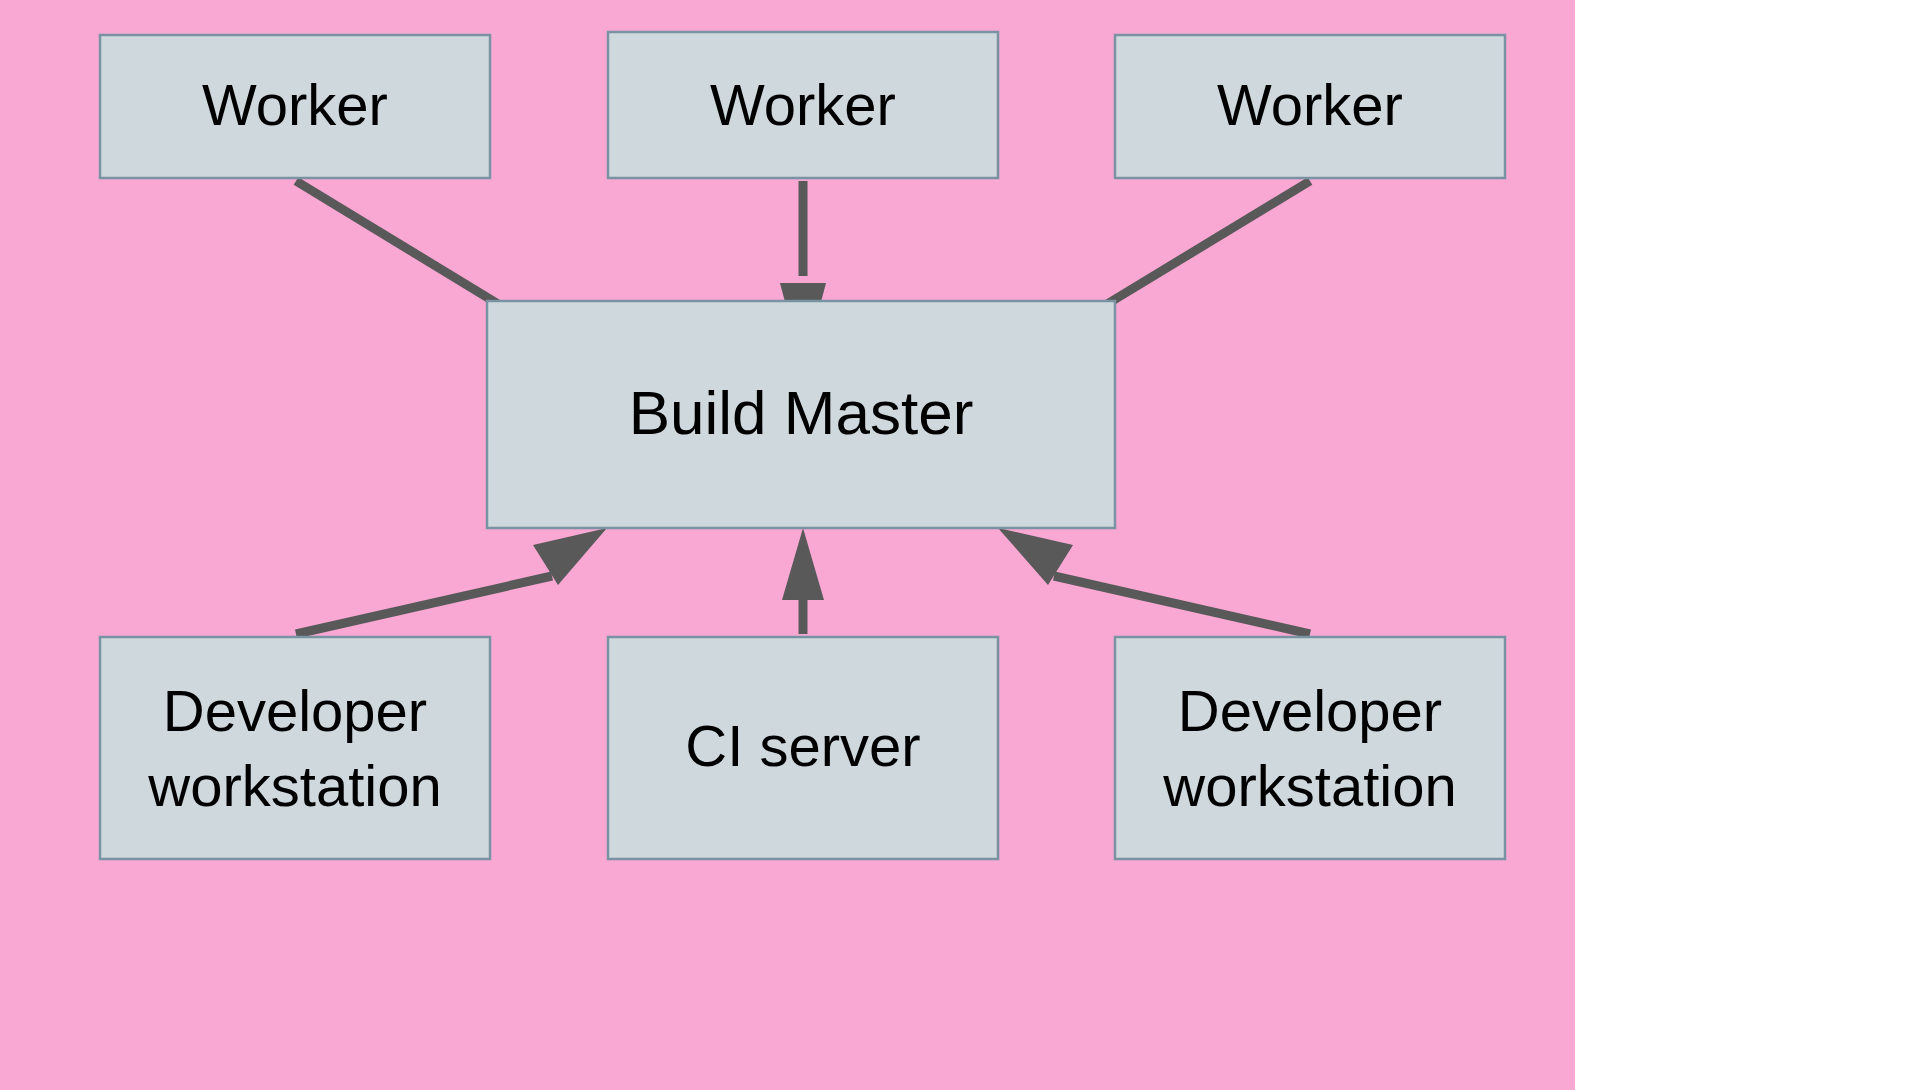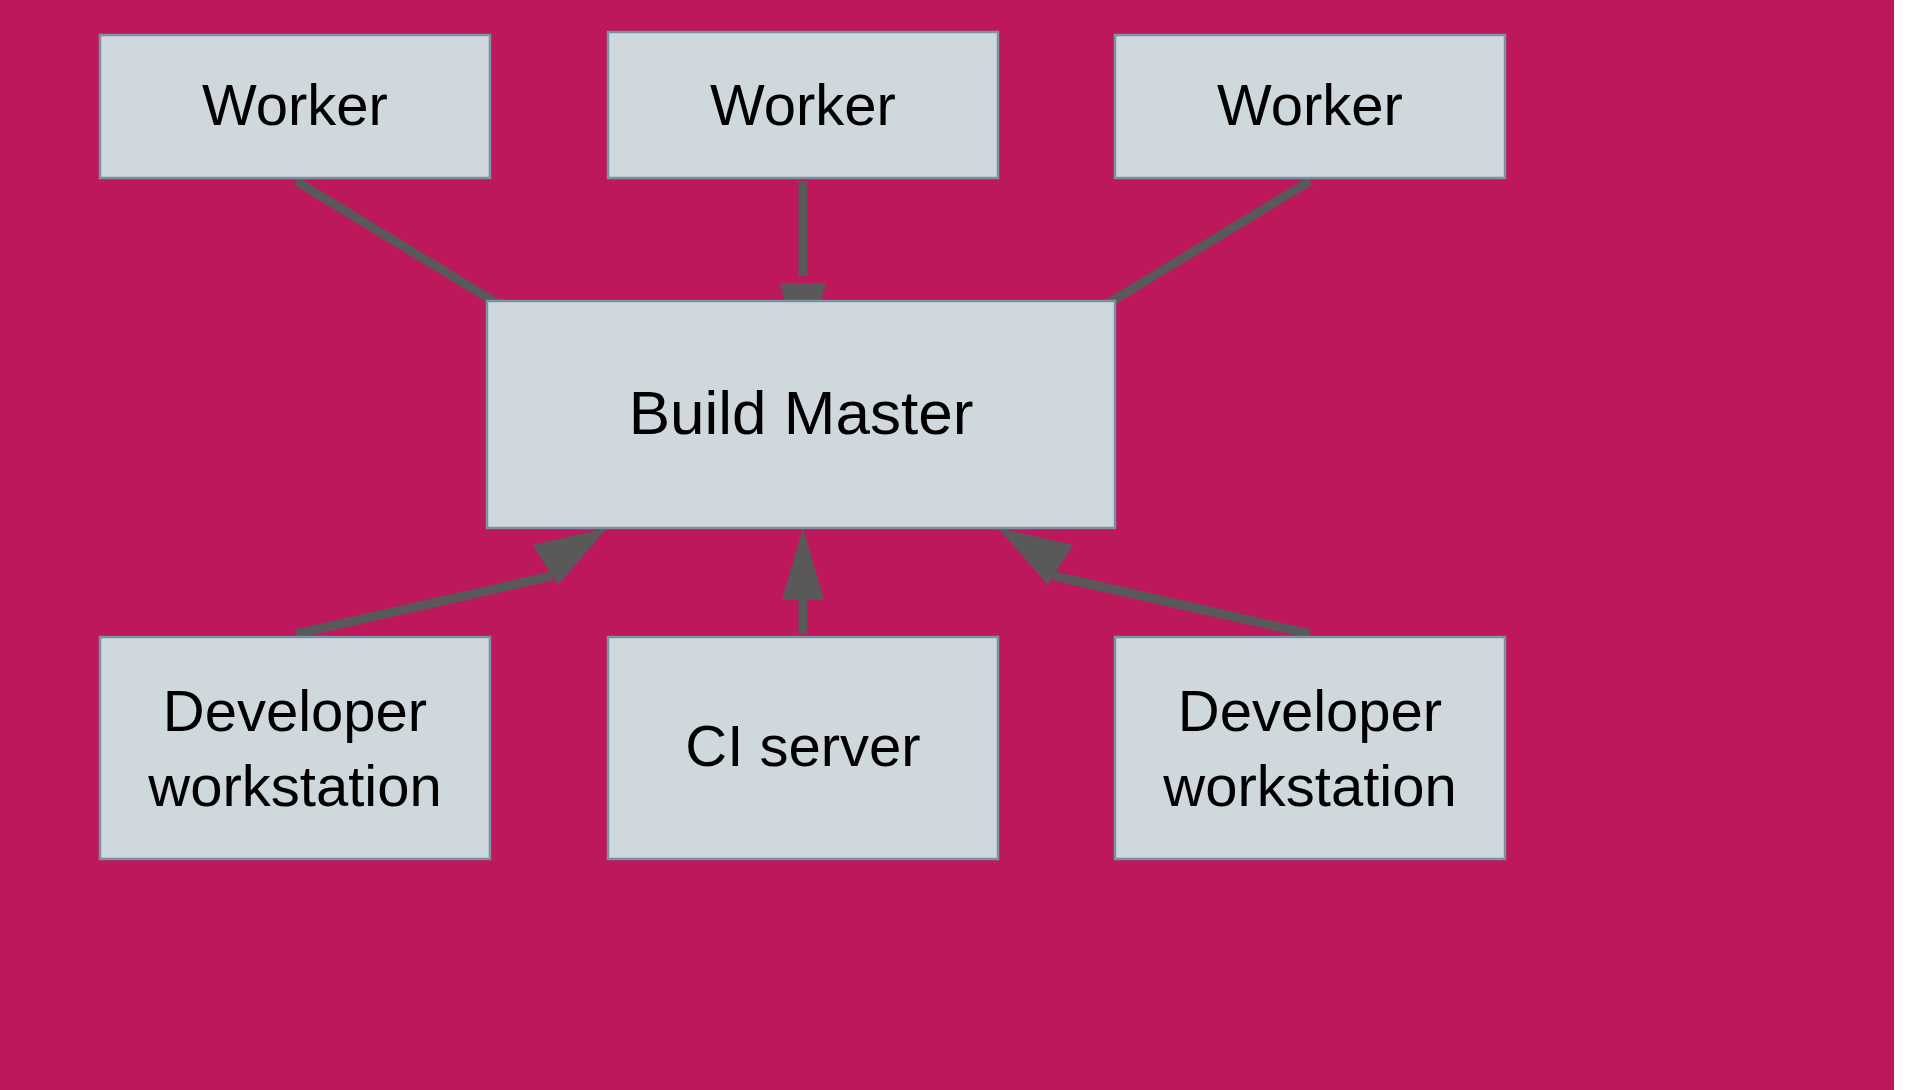--- a/index.html
+++ b/index.html
@@ -8,23 +8,23 @@
     background: #ffffff;
   }
   body {
     width: 1910px;
     height: 1090px;
     overflow: hidden;
     font-family: "Liberation Sans", sans-serif;
   }
   #stage {
     position: relative;
-    width: 1894px;
+    width: 1575px;
     height: 1090px;
-    background: #be185d;
+    background: #f9a8d4;
   }
   #diagram-svg {
     position: absolute;
     left: 0;
     top: 0;
     width: 1910px;
     height: 1090px;
     display: block;
   }
   .node-rect {

